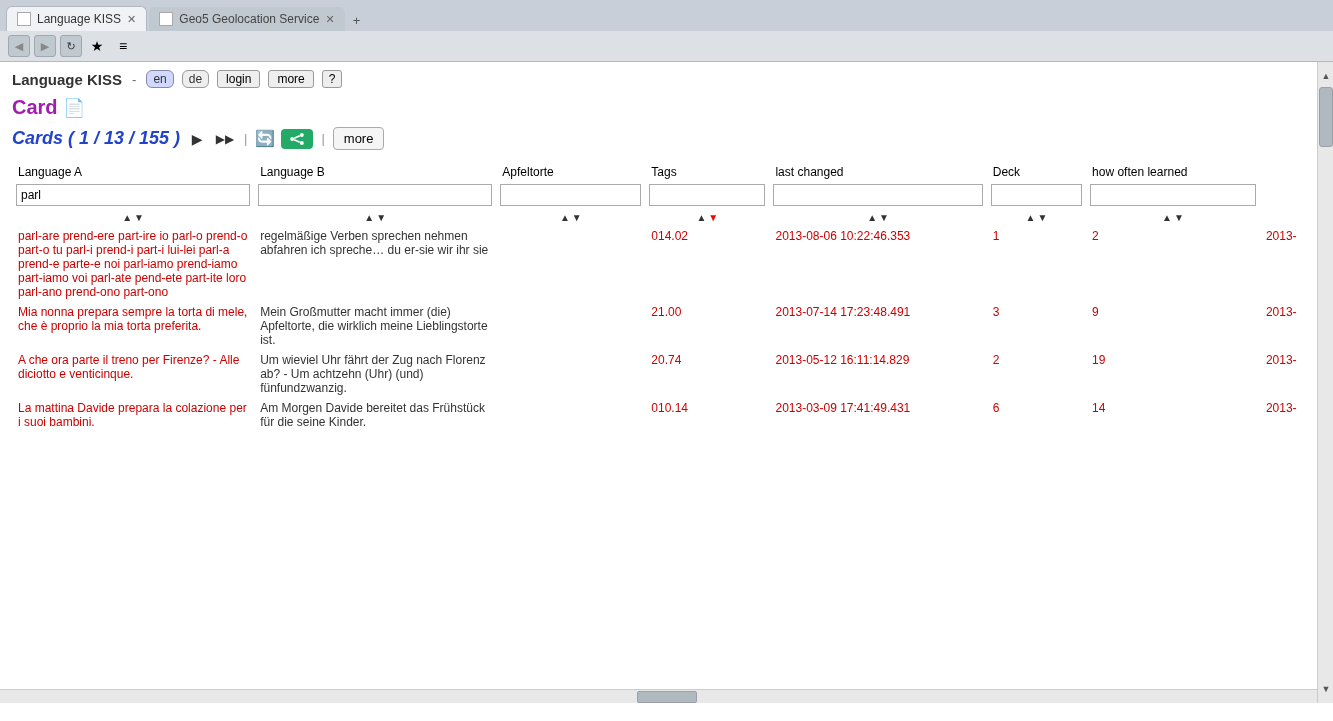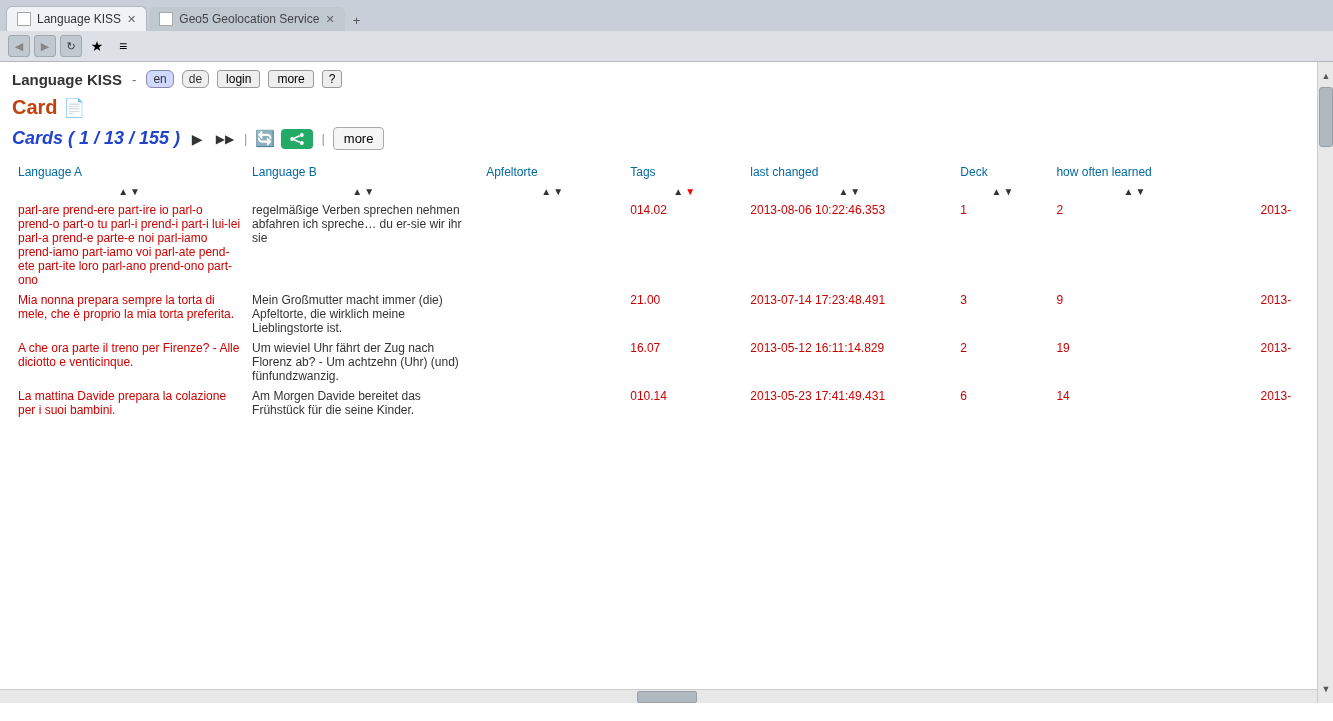--- a/index.html
+++ b/index.html
@@ -148,21 +148,21 @@
 
     .card-title-row {
       display: flex;
       align-items: center;
       gap: 6px;
       margin-bottom: 8px;
     }
     .card-title {
       font-size: 20px;
       font-weight: bold;
-      color: #c2410c;
+      color: #a21caf;
     }
     .card-icon {
       font-size: 18px;
       color: #555;
       cursor: pointer;
     }
 
     .cards-row {
       display: flex;
       align-items: center;
@@ -211,21 +211,21 @@
 
     
     .cards-table {
       width: 100%;
       border-collapse: collapse;
       font-size: 12px;
     }
     .cards-table th {
       text-align: left;
       font-weight: normal;
-      color: #0369a1;
+      color: #000000;
       padding: 3px 6px;
       border: none;
       white-space: nowrap;
     }
     .col-lang-a { width: 195px; }
     .col-lang-b { width: 195px; }
     .col-expl   { width: 120px; }
     .col-tags   { width: 100px; }
     .col-last   { width: 175px; }
     .col-deck   { width: 80px; }
@@ -260,21 +260,21 @@
       vertical-align: top;
       border-bottom: none;
       font-size: 12px;
     }
     .lang-a-text { color: #cc0000; }
     .lang-b-text { color: #333; }
     .tag-text { color: #cc0000; }
     .date-text { color: #cc0000; }
     .deck-num { color: #cc0000; }
     .how-num  { color: #cc0000; }
-    .date-short { color: #cc0000; margin-left: 36px; }
+    .date-short { color: #cc0000; }
   </style>
 </head>
 <body>
 
 <div class="browser-chrome">
 
   <div class="tab-bar">
     <div class="tab active">
       <div class="tab-icon"></div>
       <span>Language KISS</span>
@@ -345,20 +345,44 @@
         <tr>
           <th class="col-lang-a">Language A</th>
           <th class="col-lang-b">Language B</th>
           <th class="col-expl">Apfeltorte</th>
           <th class="col-tags">Tags</th>
           <th class="col-last">last changed</th>
           <th class="col-deck">Deck</th>
           <th class="col-how">how often learned</th>
           <th style="width:40px;"></th>
         </tr>
+        <tr class="search-row">
+          <td>
+            <input type="text" class="search-input" value="parl" style="">
+          </td>
+          <td>
+            <input type="text" class="search-input" value="" style="">
+          </td>
+          <td>
+            <input type="text" class="search-input" value="" style="">
+          </td>
+          <td>
+            <input type="text" class="search-input" value="" style="">
+          </td>
+          <td>
+            <input type="text" class="search-input" value="" style="">
+          </td>
+          <td>
+            <input type="text" class="search-input" value="" style="">
+          </td>
+          <td>
+            <input type="text" class="search-input" value="" style="">
+          </td>
+          <td></td>
+        </tr>
         <tr class="sort-row">
           <td>
             <span class="sort-arrows">
               <span class="sort-up">▲</span>
               <span class="sort-down">▼</span>
             </span>
           </td>
           <td>
             <span class="sort-arrows">
               <span class="sort-up">▲</span>
@@ -455,21 +479,21 @@
     <td>
       <span class="lang-a-text">A che ora parte il treno per Firenze? - Alle diciotto e venticinque.</span>
     </td>
     <td>
       <span class="lang-b-text">Um wieviel Uhr fährt der Zug nach Florenz ab? - Um achtzehn (Uhr) (und) fünfundzwanzig.</span>
     </td>
     <td>
       <span></span>
     </td>
     <td>
-      <span class="tag-text">16.07</span>
+      <span class="tag-text">20.74</span>
     </td>
     <td>
       <span class="date-text">2013-05-12 16:11:14.829</span>
     </td>
     <td>
       <span class="deck-num">2</span>
     </td>
     <td>
       <span class="how-num">19</span>
     </td>
@@ -484,21 +508,21 @@
     <td>
       <span class="lang-b-text">Am Morgen Davide bereitet das Frühstück für die seine Kinder.</span>
     </td>
     <td>
       <span></span>
     </td>
     <td>
       <span class="tag-text">010.14</span>
     </td>
     <td>
-      <span class="date-text">2013-05-23 17:41:49.431</span>
+      <span class="date-text">2013-03-09 17:41:49.431</span>
     </td>
     <td>
       <span class="deck-num">6</span>
     </td>
     <td>
       <span class="how-num">14</span>
     </td>
     <td>
       <span class="date-short">2013-</span>
     </td>

